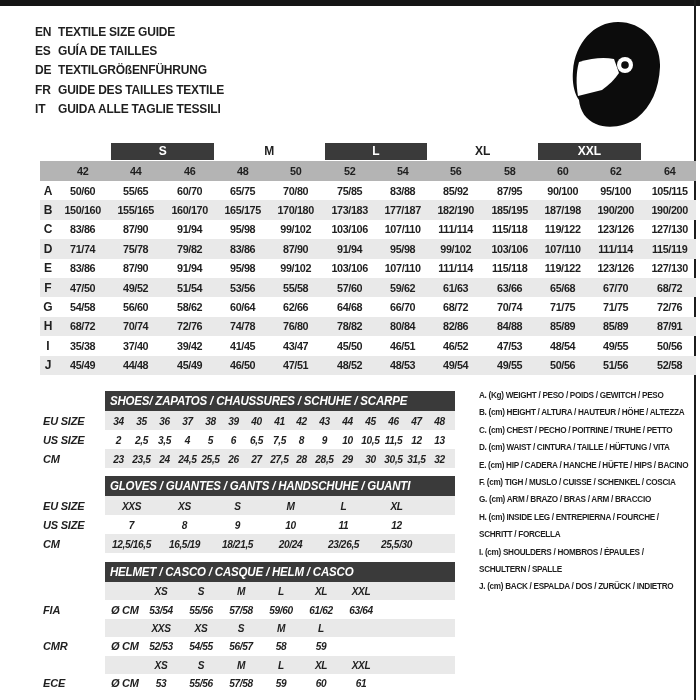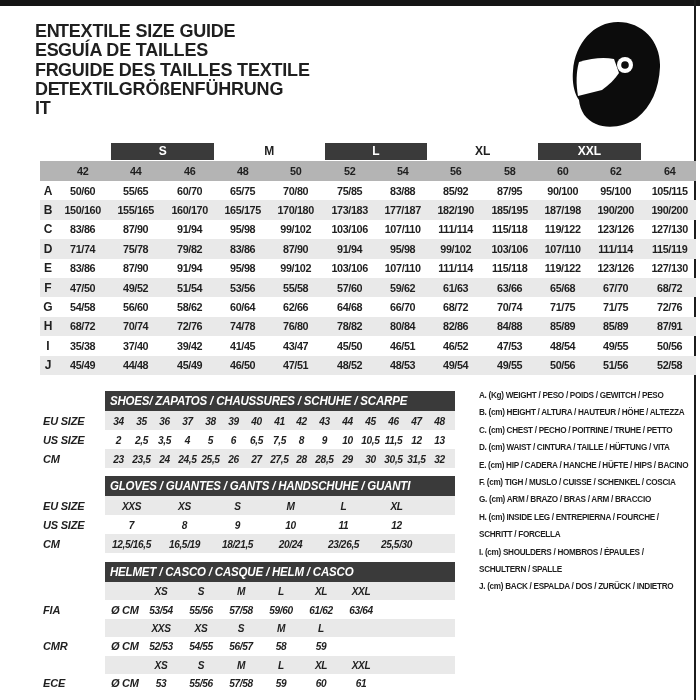--- a/index.html
+++ b/index.html
@@ -7,21 +7,21 @@
   body {
     position:relative; background:#fff; overflow:hidden;
     font-family:"Liberation Sans","DejaVu Sans",sans-serif;
     font-weight:bold; color:#1f1f1f;
   }
   .topbar   { position:absolute; left:0; top:0; width:700px; height:6px; background:#151515; }
   .rightline{ position:absolute; left:694px; top:0; width:2px; height:700px; background:#1c1c1c; }
 
   
   .langs { position:absolute; left:35px; top:22px; }
-  .lang-row { display:flex; height:19.3px; align-items:center; font-size:18px; letter-spacing:-0.2px; }
+  .lang-row { display:flex; height:19.3px; align-items:center; font-size:12px; letter-spacing:-0.2px; }
   .lang-code { width:23px; }
   .lang-label { white-space:nowrap; }
 
   
   .helm-ico { position:absolute; left:570px; top:16px; width:95px; height:112px; }
 
   
   .sizes { position:absolute; left:40px; top:142px; width:656px; }
   .grow, .colsrow, .trow { display:grid; grid-template-columns:16px repeat(12,1fr); }
   .grow { height:19px; }
@@ -61,29 +61,30 @@
 <div class="langs">
     <div class="lang-row">
       <span class="lang-code">EN</span>
       <span class="lang-label">TEXTILE SIZE GUIDE</span>
     </div>
     <div class="lang-row">
       <span class="lang-code">ES</span>
       <span class="lang-label">GUÍA DE TAILLES</span>
     </div>
     <div class="lang-row">
+      <span class="lang-code">DE</span>
+      <span class="lang-label">TEXTILGRÖßENFÜHRUNG</span>
+    </div>
+    <div class="lang-row">
       <span class="lang-code">FR</span>
       <span class="lang-label">GUIDE DES TAILLES TEXTILE</span>
     </div>
     <div class="lang-row">
-      <span class="lang-code">DE</span>
-      <span class="lang-label">TEXTILGRÖßENFÜHRUNG</span>
-    </div>
-    <div class="lang-row">
       <span class="lang-code">IT</span>
+      <span class="lang-label">GUIDA ALLE TAGLIE TESSILI</span>
     </div>
   </div>
 
 <svg class="helm-ico" viewBox="0 0 95 112" aria-hidden="true">
   <path d="M48 6 C73 6 91 26 90 51 C89 73 81 91 67 102 C55 111 37 113 26 108 C16 104 10 95 9 84 C4 77 2 66 3 55 C5 27 24 6 48 6 Z" fill="#0c0c0c"></path>
   <path d="M9 46 C22 42 34 41 44 43 L49 57 C45 63 39 69 32 74 L8 80 C6 69 6 56 9 46 Z" fill="#ffffff"></path>
   <circle cx="55" cy="49" r="8" fill="#ffffff"></circle>
   <circle cx="55" cy="49" r="3.8" fill="#0c0c0c"></circle>
 </svg>
 

